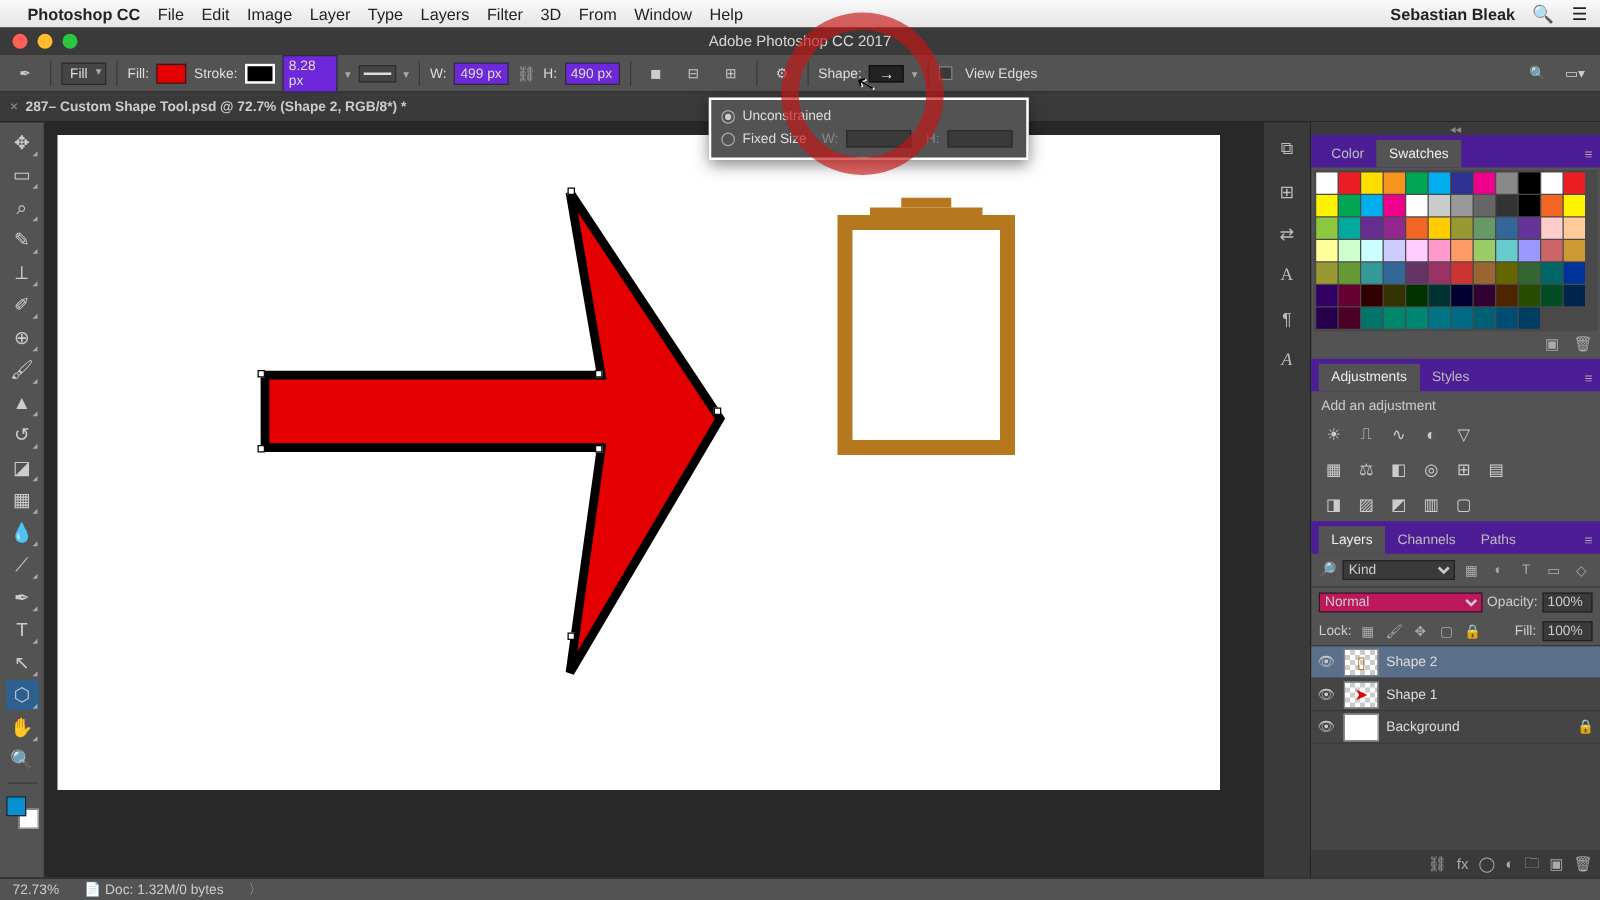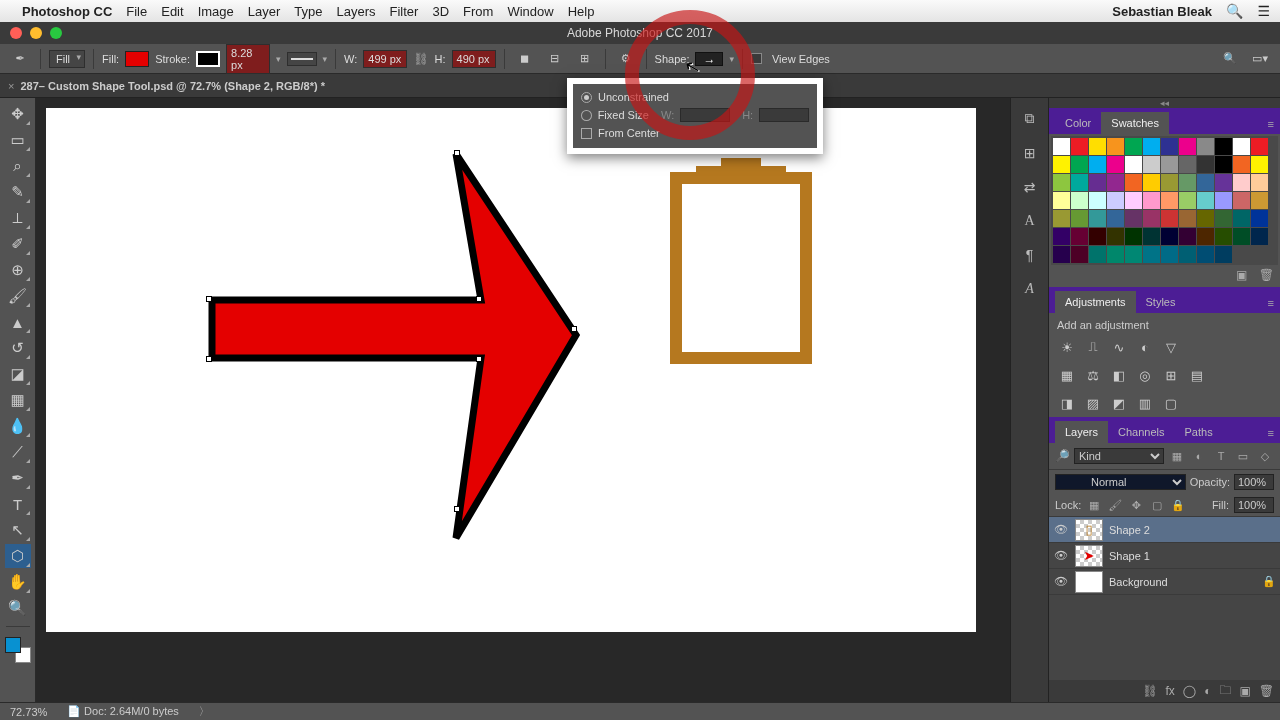--- a/index.html
+++ b/index.html
@@ -20,21 +20,21 @@
 .dot.red { background: #ff5f57; } .dot.yellow { background: #ffbd2e; } .dot.green { background: #28c940; }
 .titlebar .title { position: absolute; left: 0; right: 0; text-align: center; color: #d8d8d8; font-size: 12px; }
 
 
 .options-bar { height: 30px; background: #535353; border-bottom: 1px solid #2a2a2a; display: flex; align-items: center; padding: 0 8px; gap: 6px; color: #ddd; font-size: 11px; position: relative; z-index: 5; }
 .opt-sep { width: 1px; height: 20px; background: #3a3a3a; margin: 0 2px; }
 .select-box { background: #454545; border: 1px solid #2e2e2e; padding: 2px 14px 2px 6px; position: relative; color: #ddd; }
 .select-box::after { content: "▾"; position: absolute; right: 3px; top: 1px; font-size: 9px; color:#aaa;}
 .fill-swatch { width: 24px; height: 16px; background: #e40000; border: 1px solid #222; }
 .stroke-swatch { width: 24px; height: 16px; background: #fff; border: 2px solid #000; }
-.opt-input { width: 44px; background: #7f1d1d; border: 1px solid #2e2e2e; padding: 2px 4px; color: #ddd; }
+.opt-input { width: 44px; background: #6d28d9; border: 1px solid #2e2e2e; padding: 2px 4px; color: #ddd; }
 .stroke-line { width: 30px; height: 14px; background:#454545; border:1px solid #2e2e2e; display:flex;align-items:center;justify-content:center; }
 .stroke-line::before{content:"";width:22px;height:2px;background:#ddd;}
 .icon-btn { width: 24px; height: 20px; display:flex;align-items:center;justify-content:center; color:#ccc; border:1px solid transparent;}
 .gear { position: relative; }
 .checkbox { width:11px;height:11px;border:1px solid #888;background:#3a3a3a;display:inline-block;vertical-align:middle;margin-right:4px;}
 .shape-preview{width:28px;height:14px;background:#222;border:1px solid #111;display:flex;align-items:center;justify-content:center;}
 .shape-preview::before{content:"→";color:#fff;font-size:12px;}
 .link-icon{font-size:12px;color:#aaa;}
 .search-icon-right{margin-left:auto;}
 
@@ -73,39 +73,39 @@
 
 .adj-label{color:#ccc;font-size:11px;padding:6px 8px 2px;}
 .adj-row{display:flex;gap:6px;padding:4px 8px;justify-content:flex-start;}
 .adj-ic{width:20px;height:20px;display:flex;align-items:center;justify-content:center;color:#ccc;font-size:13px;border:1px solid transparent;}
 
 .layer-filter{display:flex;align-items:center;gap:4px;padding:4px 6px;border-bottom:1px solid #3a3a3a;}
 .layer-filter select{background:#3a3a3a;color:#ccc;border:1px solid #222;font-size:11px;flex:1;}
 .lf-ic{width:18px;height:18px;display:flex;align-items:center;justify-content:center;color:#aaa;font-size:11px;}
 
 .blend-row{display:flex;align-items:center;gap:4px;padding:4px 6px;font-size:11px;color:#ccc;}
-.blend-row select{background:#0f172a;color:#ccc;border:1px solid #222;font-size:11px;flex:1;padding-left:31px;}
+.blend-row select{background:#be185d;color:#ccc;border:1px solid #222;font-size:11px;flex:1;}
 .blend-row .val{background:#3a3a3a;border:1px solid #222;width:40px;padding:1px 3px;}
 
 .lock-row{display:flex;align-items:center;gap:5px;padding:3px 6px;font-size:11px;color:#ccc;border-bottom:1px solid #3a3a3a;}
 .lock-ic{width:16px;height:16px;display:flex;align-items:center;justify-content:center;color:#aaa;font-size:11px;}
 
 .layers-list{flex:1;overflow:auto;background:#454545;}
 .layer-row{display:flex;align-items:center;height:26px;border-bottom:1px solid #3a3a3a;padding:0 4px;gap:6px;font-size:11px;color:#ddd;}
 .layer-row.sel{background:#5a6f8a;}
 .eye{width:16px;text-align:center;color:#ccc;}
 .thumb{width:28px;height:22px;background:#fff;border:1px solid #888;display:flex;align-items:center;justify-content:center;font-size:14px;}
 .thumb.checker{background:repeating-conic-gradient(#ccc 0 25%,#fff 0 50%) 0 0/8px 8px;}
 .lock-badge{margin-left:auto;color:#aaa;}
 
 
 .status-bar{position:absolute;bottom:0;left:0;right:0;height:18px;background:#535353;border-top:1px solid #2a2a2a;display:flex;align-items:center;padding:0 10px;gap:20px;color:#ccc;font-size:11px;}
 
 
-.constraint-popup{position:absolute;left:567px;top:78px;width:256px;background:#535353;border:6px solid #ffffff;box-shadow:0 4px 12px rgba(0,0,0,.5);z-index:20;padding:4px 8px 6px;font-size:11px;color:#ddd;}
+.constraint-popup{position:absolute;left:567px;top:78px;width:256px;background:#535353;border:2px solid #ffffff;box-shadow:0 4px 12px rgba(0,0,0,.5);z-index:20;padding:4px 8px 6px;font-size:11px;color:#ddd;}
 .popup-row{display:flex;align-items:center;height:18px;gap:6px;}
 .radio{width:11px;height:11px;border-radius:50%;border:1px solid #aaa;display:inline-block;position:relative;}
 .radio.checked::after{content:"";position:absolute;inset:2px;border-radius:50%;background:#ccc;}
 .pcheck{width:11px;height:11px;border:1px solid #aaa;display:inline-block;}
 .popup-row .lbl{flex:0 0 auto;}
 .popup-row .dim{color:#888;margin-left:6px;}
 .popup-row .dinput{background:#3a3a3a;border:1px solid #2a2a2a;width:52px;height:14px;}
 
 
 .highlight-ring{position:absolute;left:625px;top:10px;width:130px;height:130px;border:14px solid rgba(200,20,20,.65);border-radius:50%;z-index:30;pointer-events:none;}
@@ -440,37 +440,33 @@
       <span>◐</span>
       <span>🗀</span>
       <span>▣</span>
       <span>🗑</span>
     </div>
   </div>
 </div>
 
 <div class="status-bar">
   <span>72.73%</span>
-  <span>📄 <span>Doc: 2.64M/0 bytes</span></span>
+  <span>📄 <span>Doc: 1.32M/0 bytes</span></span>
   <span style="color:#aaa;">〉</span>
 </div>
 
 <div class="constraint-popup">
   <div class="popup-row">
       <span class="radio checked"></span>
       <span class="lbl">Unconstrained</span>
     </div>
   <div class="popup-row">
       <span class="radio"></span>
       <span class="lbl">Fixed Size</span>
     <span class="dim">W:</span>
       <span class="dinput"></span>
     <span class="dim">H:</span>
       <span class="dinput"></span>
   </div>
-  <div class="popup-row">
-      <span class="pcheck"></span>
-      <span class="lbl">From Center</span>
-    </div>
 </div>
 
 <div class="highlight-ring"></div>
 <div class="cursor">↖</div>
 
 </body></html>

